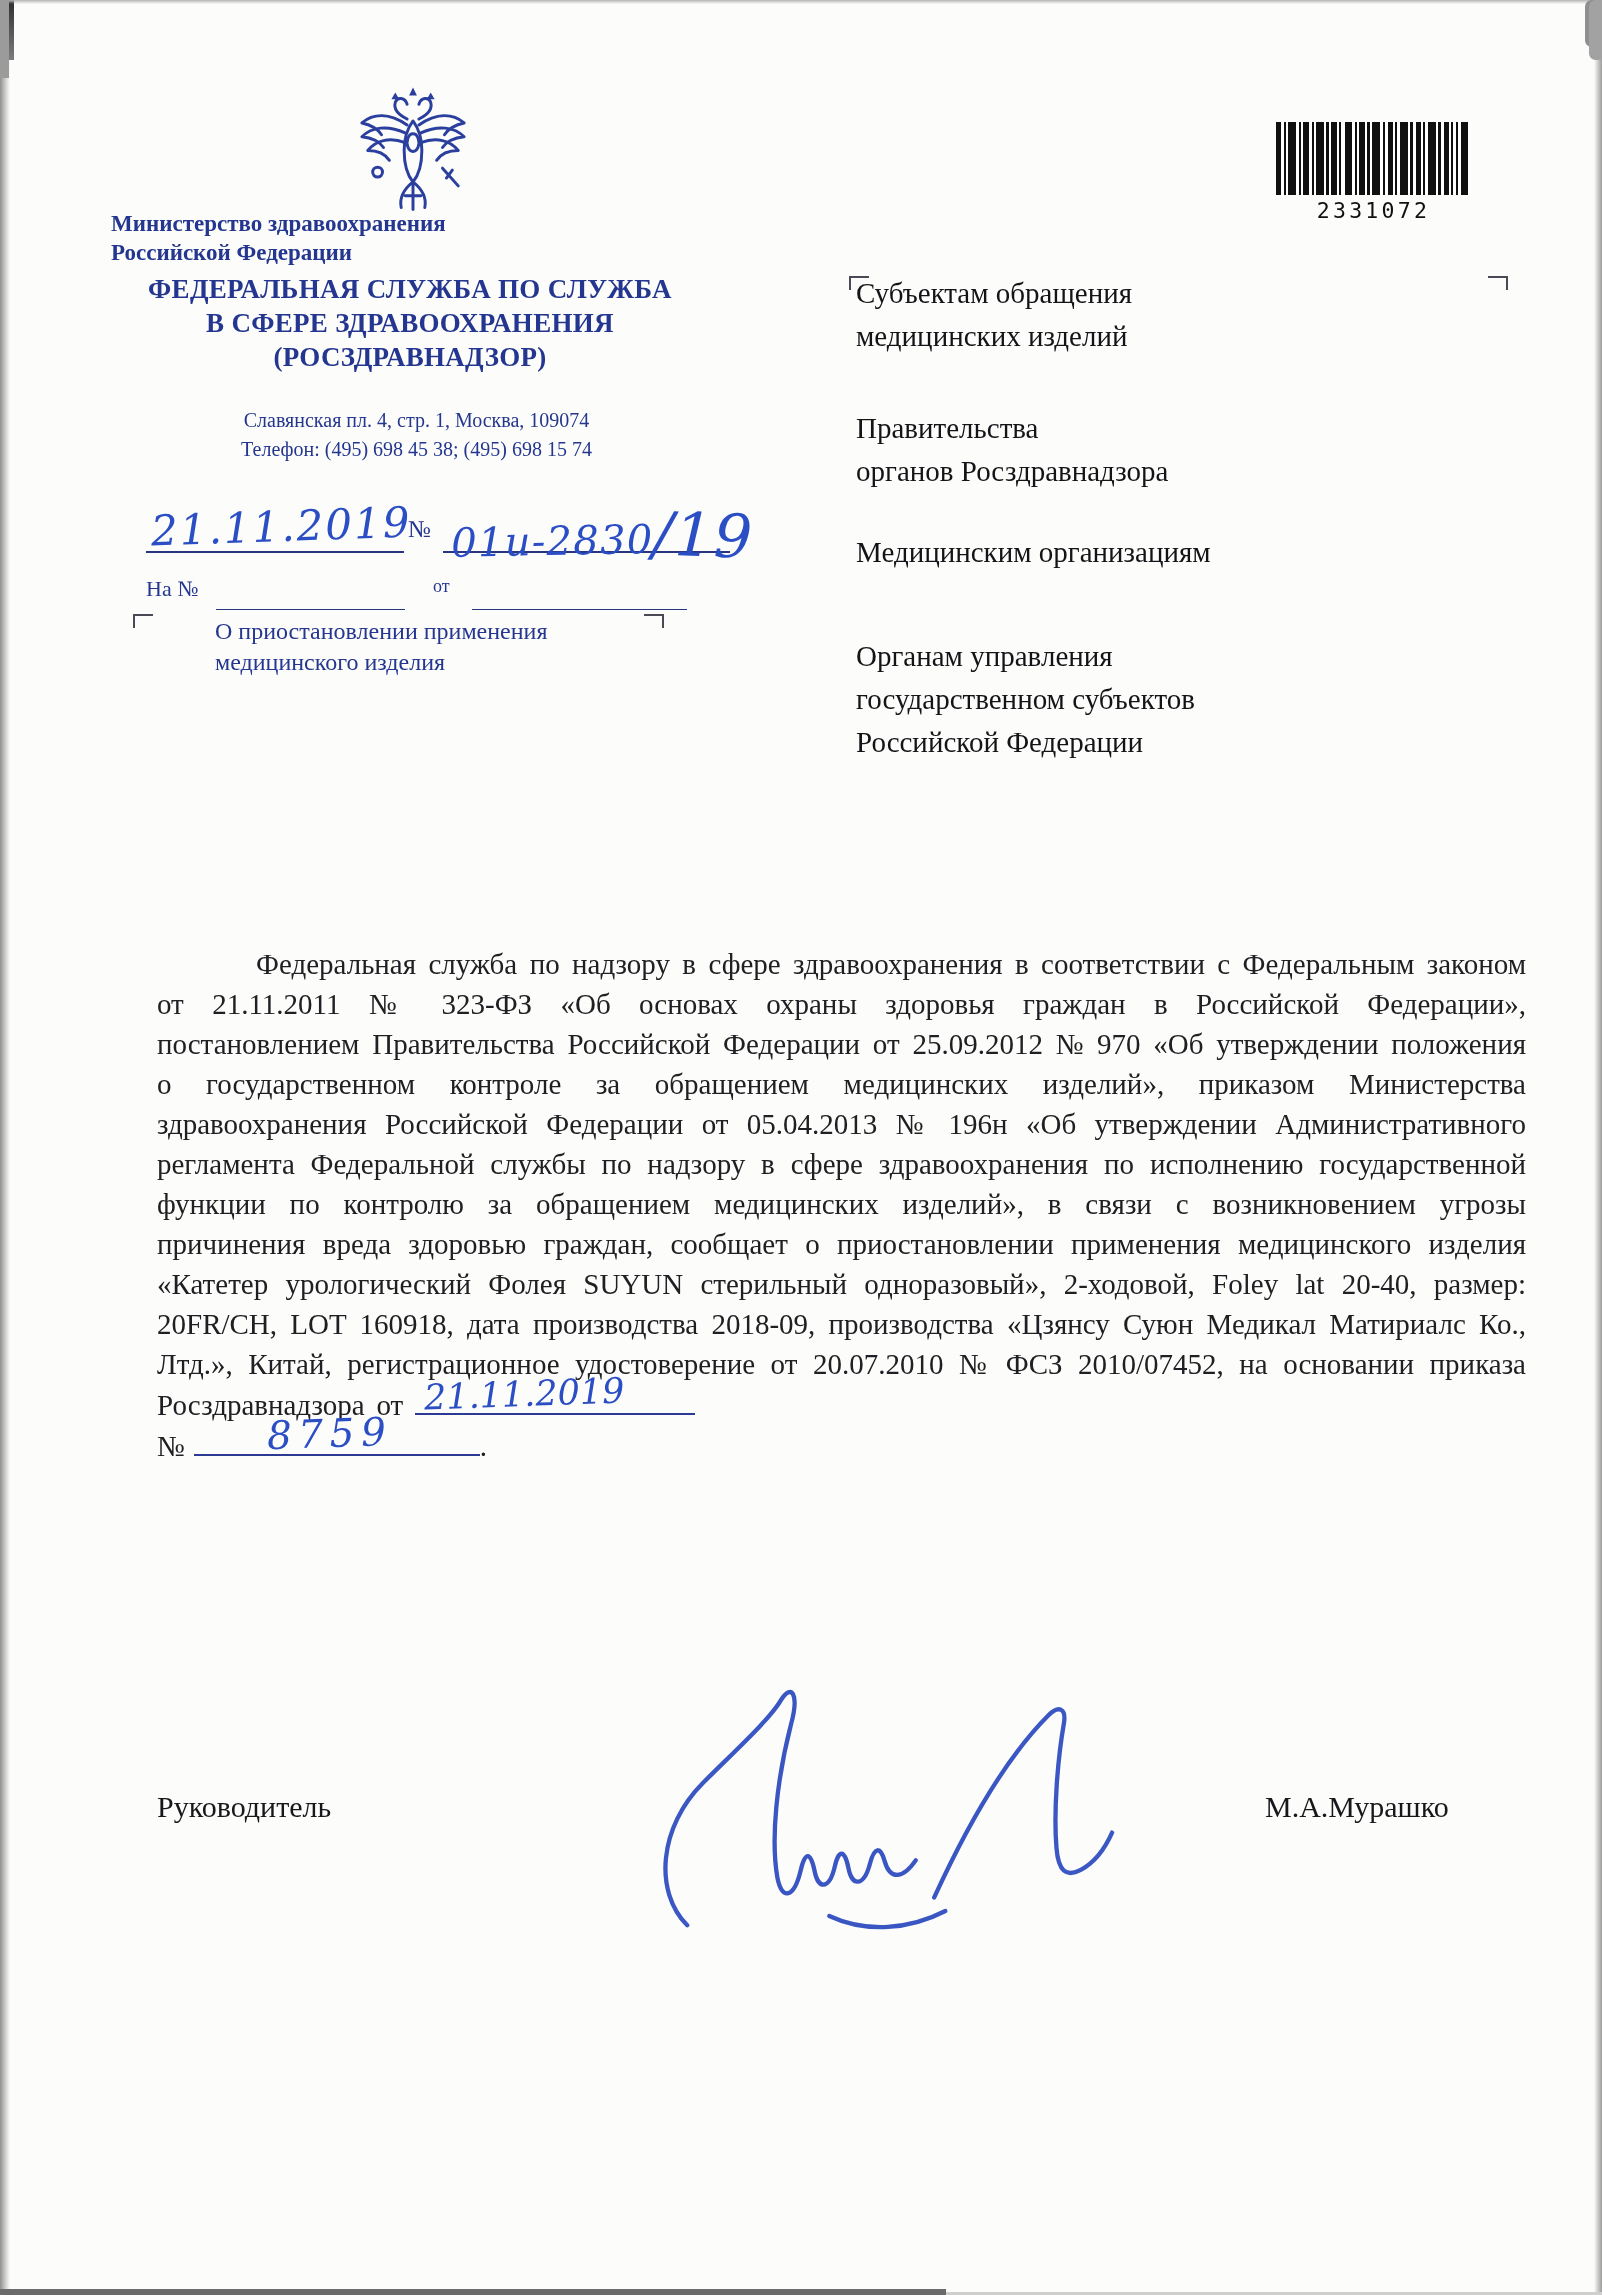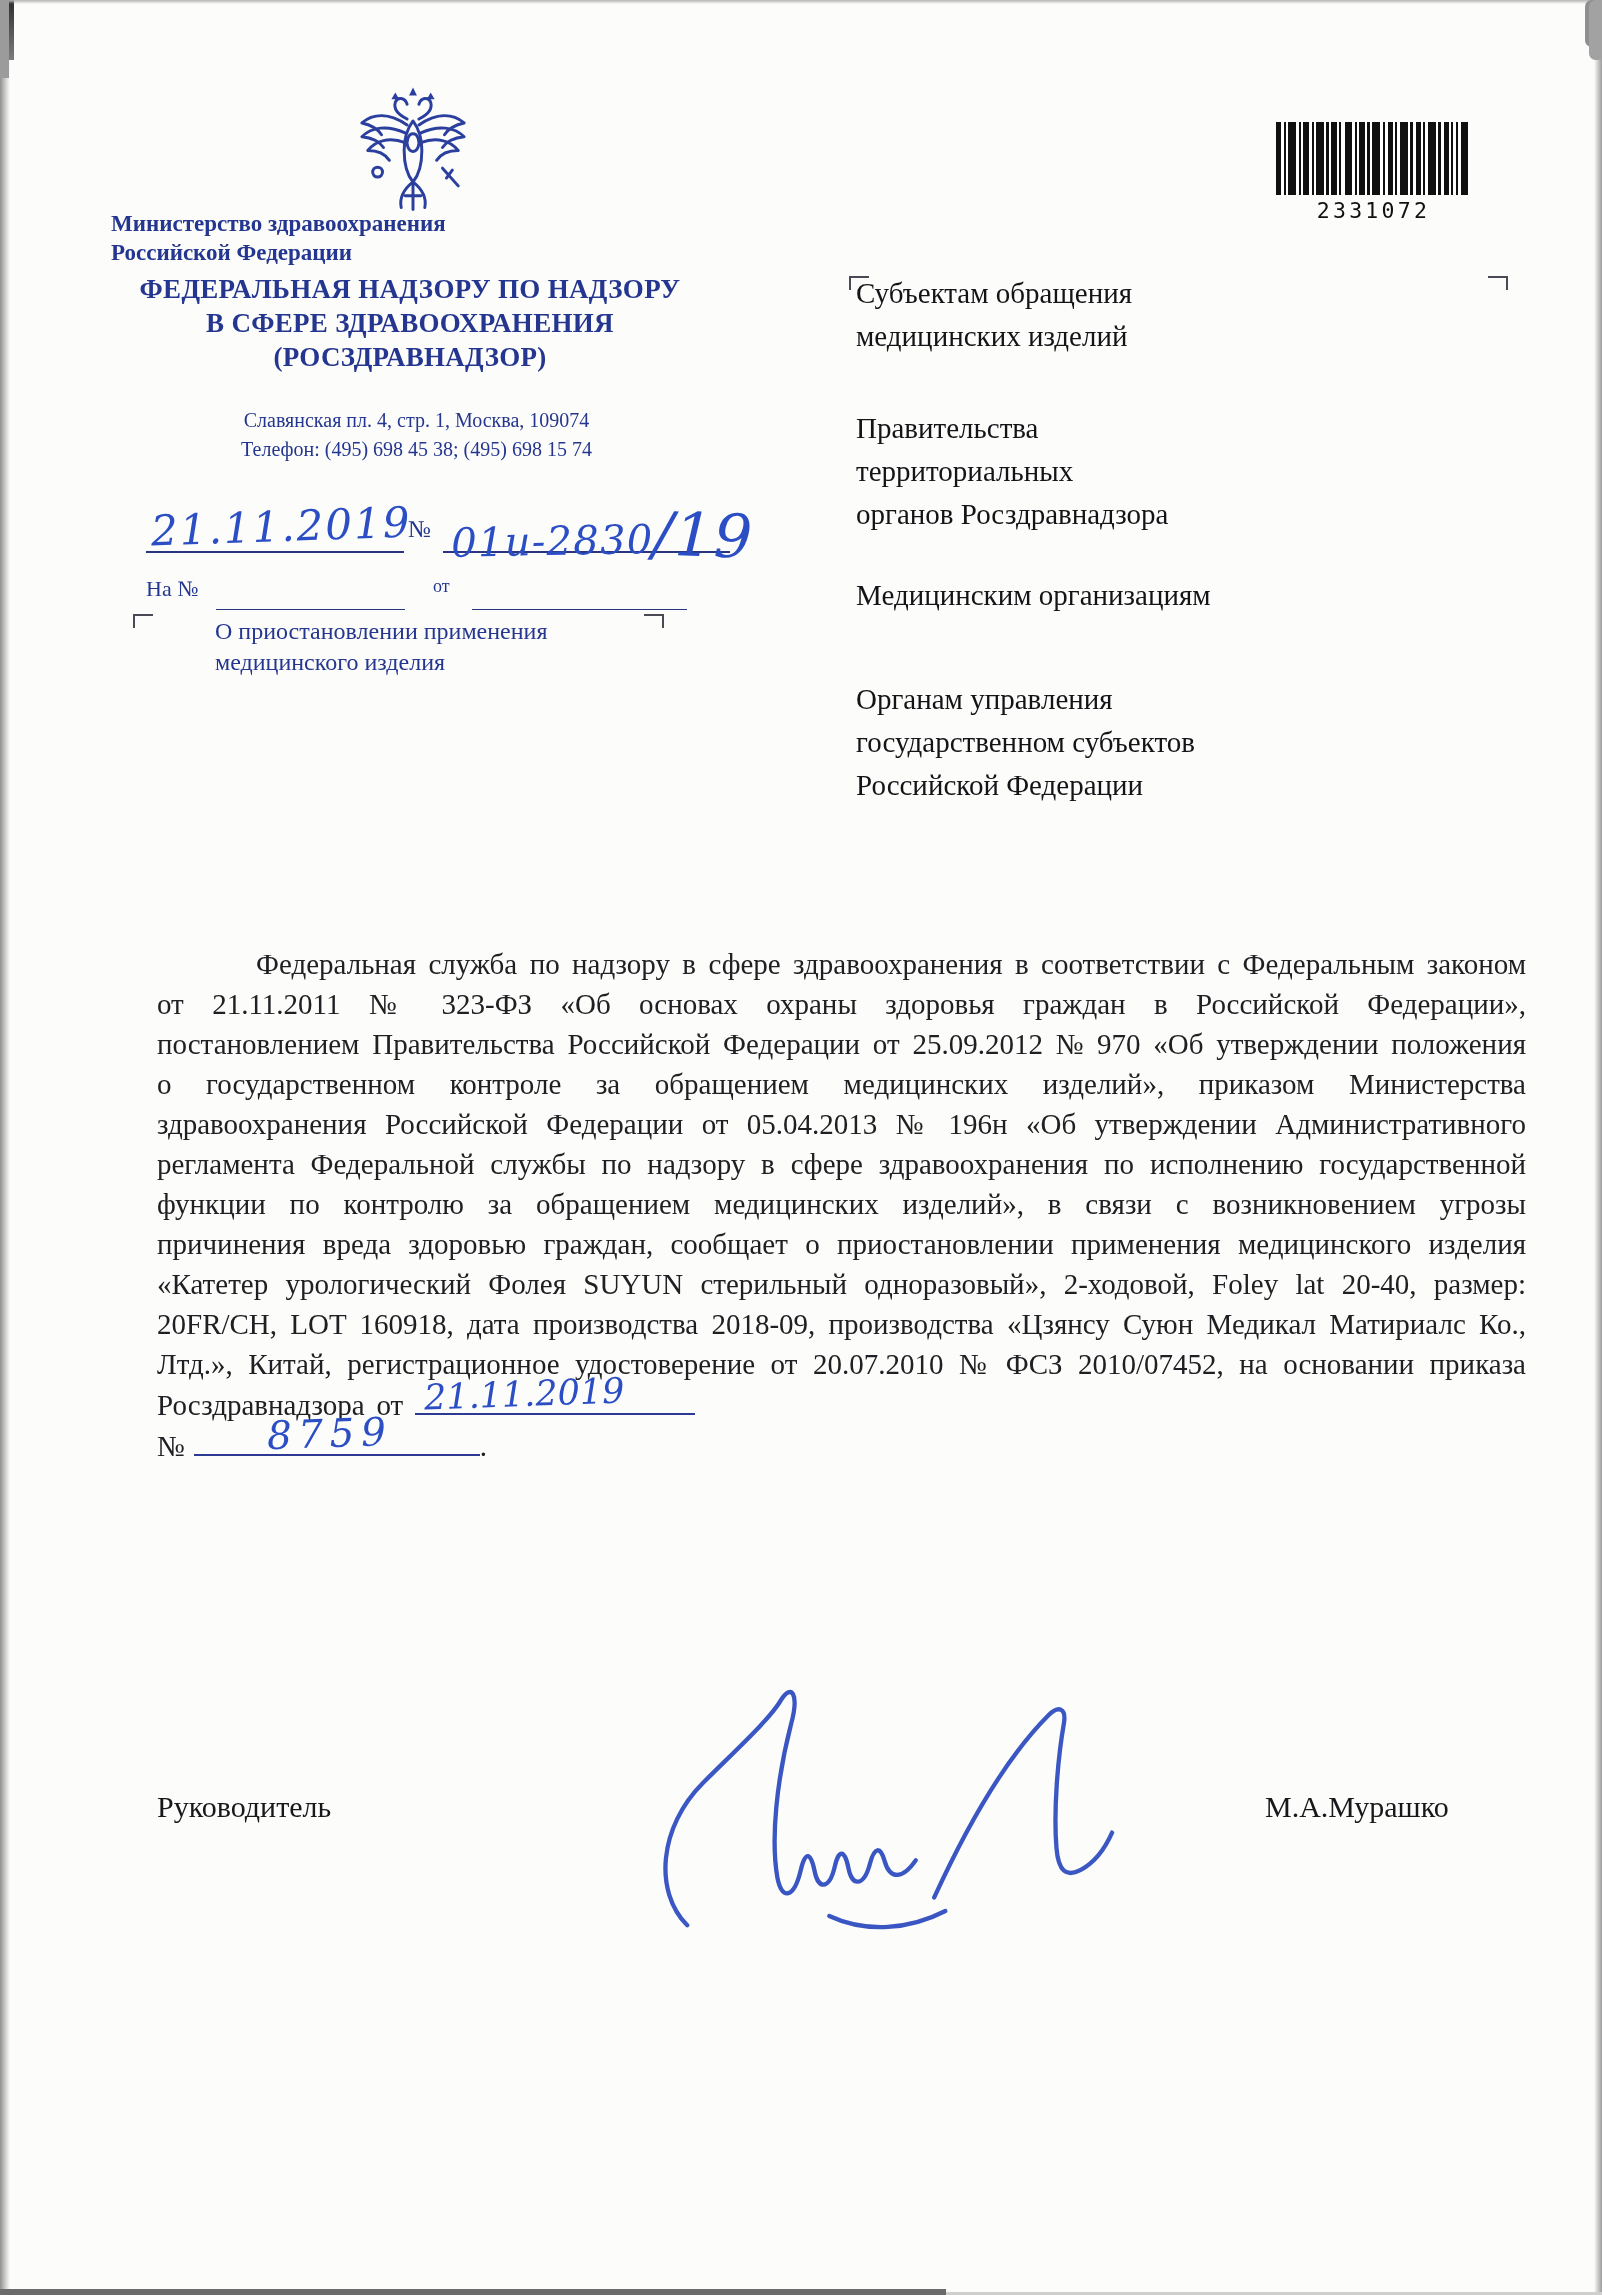--- a/index.html
+++ b/index.html
@@ -118,21 +118,21 @@
         <path d="M90 84 l16 18 M100 86 l-6 8"></path>
       </g>
     </svg>
   </div>
 
   <div class="ministry">
     <div>Министерство здравоохранения</div>
     <div>Российской Федерации</div>
   </div>
   <div class="service">
-    <div>ФЕДЕРАЛЬНАЯ НАДЗОРУ ПО НАДЗОРУ</div>
+    <div>ФЕДЕРАЛЬНАЯ СЛУЖБА ПО СЛУЖБА</div>
     <div>В СФЕРЕ ЗДРАВООХРАНЕНИЯ</div>
     <div>(РОСЗДРАВНАДЗОР)</div>
   </div>
   <div class="addr">
     <div>Славянская пл. 4, стр. 1, Москва, 109074</div>
     <div>Телефон: (495) 698 45 38; (495) 698 15 74</div>
   </div>
 
   <div class="rule rule-date"></div>
   <span class="handwriting hw-date">21.11.2019</span>
@@ -214,21 +214,20 @@
 
   <div class="cmark l" style="left:849px; top:276px;"></div>
   <div class="cmark r" style="left:1488px; top:276px;"></div>
   <div class="addressees">
     <div class="addr-item mb1">
       <div>Субъектам обращения</div>
       <div>медицинских изделий</div>
     </div>
     <div class="addr-item mb2">
       <div>Правительства</div>
-      <div>территориальных</div>
       <div>органов Росздравнадзора</div>
     </div>
     <div class="addr-item mb3">
       <div>Медицинским организациям</div>
     </div>
     <div class="addr-item">
       <div>Органам управления</div>
       <div>государственном субъектов</div>
       <div>Российской Федерации</div>
     </div>

